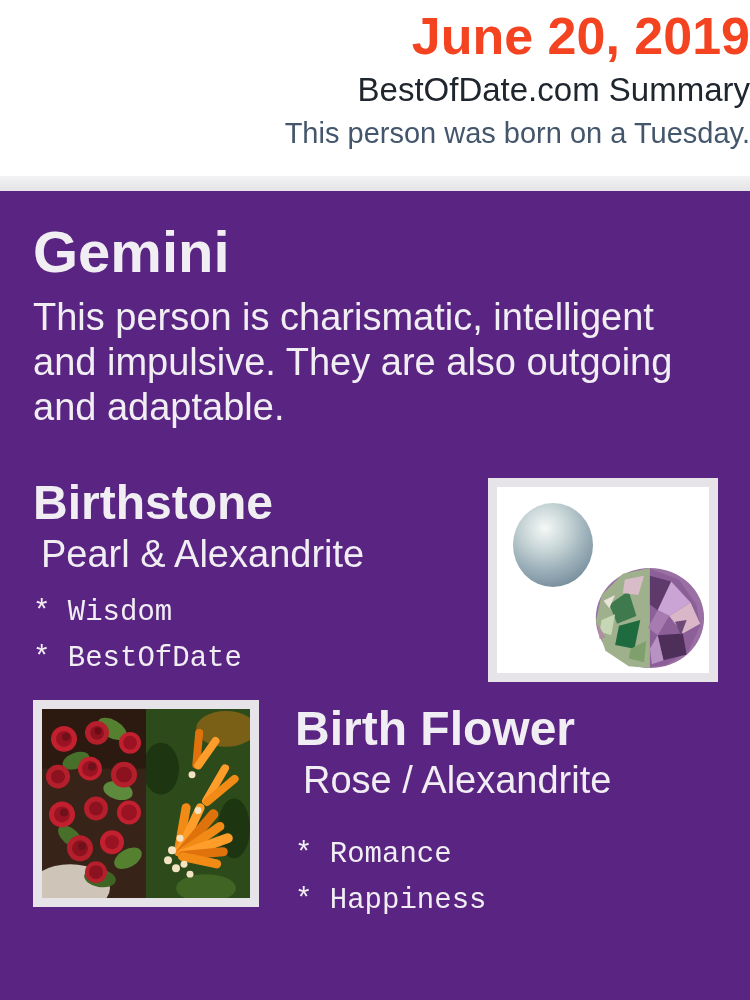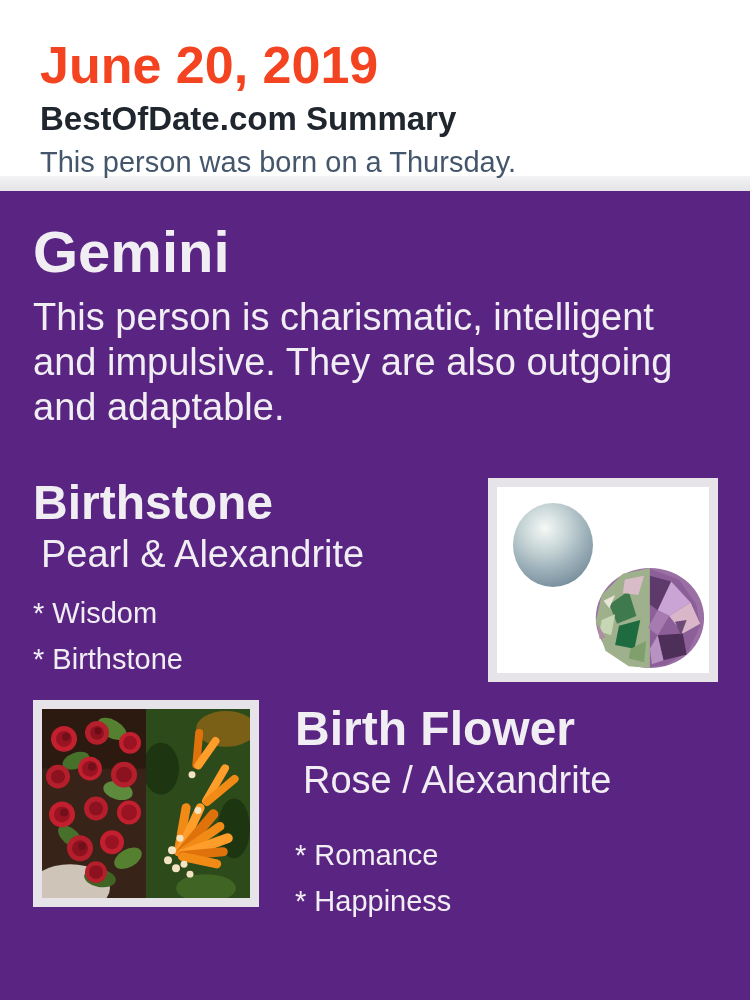--- a/index.html
+++ b/index.html
@@ -10,45 +10,45 @@
     --offwhite:#f1eef3;
     --frame:#e6e3e9;
   }
   *{box-sizing:border-box;}
   html,body{margin:0;padding:0;}
   body{
     width:750px;height:1000px;overflow:hidden;background:#ffffff;
     font-family:"Liberation Sans", sans-serif;
   }
   
-  .header{height:176px;text-align:left;padding-top:36px;margin-left:40px;}
+  .header{height:176px;text-align:right;padding-top:7px;}
   .date-title{
     margin:0;font-size:52px;line-height:58px;font-weight:700;color:var(--orange);
   }
   .site-summary{
-    margin:7px 0 0;font-size:33px;line-height:36px;font-weight:700;color:var(--ink);
+    margin:7px 0 0;font-size:33px;line-height:36px;font-weight:400;color:var(--ink);
   }
   .weekday-note{
     margin:9px 0 0;font-size:29px;line-height:32px;font-weight:400;color:var(--slate);
   }
   .divider{height:15px;background:linear-gradient(#f3f2f4,#e4e3e7);}
   
   .main{
     background:var(--purple);height:809px;color:var(--offwhite);
     padding:16px 32px 0 33px;
   }
   .zodiac-name{margin:12px 0 10px;font-size:58px;line-height:66px;font-weight:700;}
   .zodiac-desc{margin:0;font-size:38px;line-height:45px;font-weight:400;max-width:660px;}
   .section{display:flex;align-items:flex-start;}
   .section-birthstone{margin-top:46px;gap:14px;}
   .section-flower{margin-top:18px;gap:12px;}
   .col-text{flex:1;min-width:0;}
   .section-title{margin:0;font-size:48px;line-height:54px;font-weight:700;}
   .section-sub{margin:2px 8px 0;font-size:38px;line-height:44px;font-weight:400;}
-  ul.traits{list-style:none;margin:20px 0 0;padding:0;}
+  ul.traits{list-style:none;margin:20px 0 0;padding:0;font-family:Liberation Mono, monospace;}
   ul.traits li{font-size:29px;line-height:34px;margin-bottom:12px;font-weight:400;}
   
   .photo-frame{background:#ffffff;border:9px solid var(--frame);flex:none;}
   .bs-frame{width:230px;height:204px;position:relative;margin-top:2px;}
   .pearl{
     position:absolute;left:16px;top:16px;width:80px;height:84px;border-radius:50%;
     background:radial-gradient(circle at 40% 30%,
       #f6f8f6 0%, #e3eaea 12%, #c4d2d4 32%, #9db1ba 55%, #7b929f 78%, #5f7a89 100%);
   }
   .alex{position:absolute;right:3px;bottom:3px;width:116px;height:104px;}
@@ -57,39 +57,39 @@
   .fl-text{margin-left:24px;padding-top:2px;}
   .fl-text ul.traits{margin-top:36px;}
   ul.traits li:last-child{margin-bottom:0;}
 </style>
 </head>
 <body>
 
 <div class="header">
   <h1 class="date-title">June 20, 2019</h1>
   <div class="site-summary">BestOfDate.com Summary</div>
-  <div class="weekday-note">This person was born on a Thursday.</div>
+  <div class="weekday-note">This person was born on a Tuesday.</div>
 </div>
 
 <div class="divider"></div>
 
 <div class="main">
 
   <div>
     <h2 class="zodiac-name">Gemini</h2>
     <p class="zodiac-desc">This person is charismatic, intelligent and impulsive. They are also outgoing and adaptable.</p>
   </div>
 
   <div class="section section-birthstone">
     <div class="col-text">
       <h3 class="section-title">Birthstone</h3>
       <div class="section-sub">Pearl &amp; Alexandrite</div>
       <ul class="traits">
         <li>* Wisdom</li>
-        <li>* Birthstone</li>
+        <li>* BestOfDate</li>
       </ul>
     </div>
     <div class="photo-frame bs-frame">
       <div class="pearl"></div>
       <svg class="alex" viewBox="0 0 120 108" preserveAspectRatio="none">
         <ellipse cx="62" cy="54" rx="56" ry="52" fill="#9a6fa4"></ellipse>
 
         <path d="M62,2 L34,8 L12,30 L6,58 L16,88 L40,104 L62,106 Z" fill="#9fb08c"></path>
         <polygon points="20,40 40,26 48,52 28,60" fill="#3f7a4e"></polygon>
         <polygon points="30,62 52,56 46,86 26,82" fill="#1d6b3f"></polygon>

